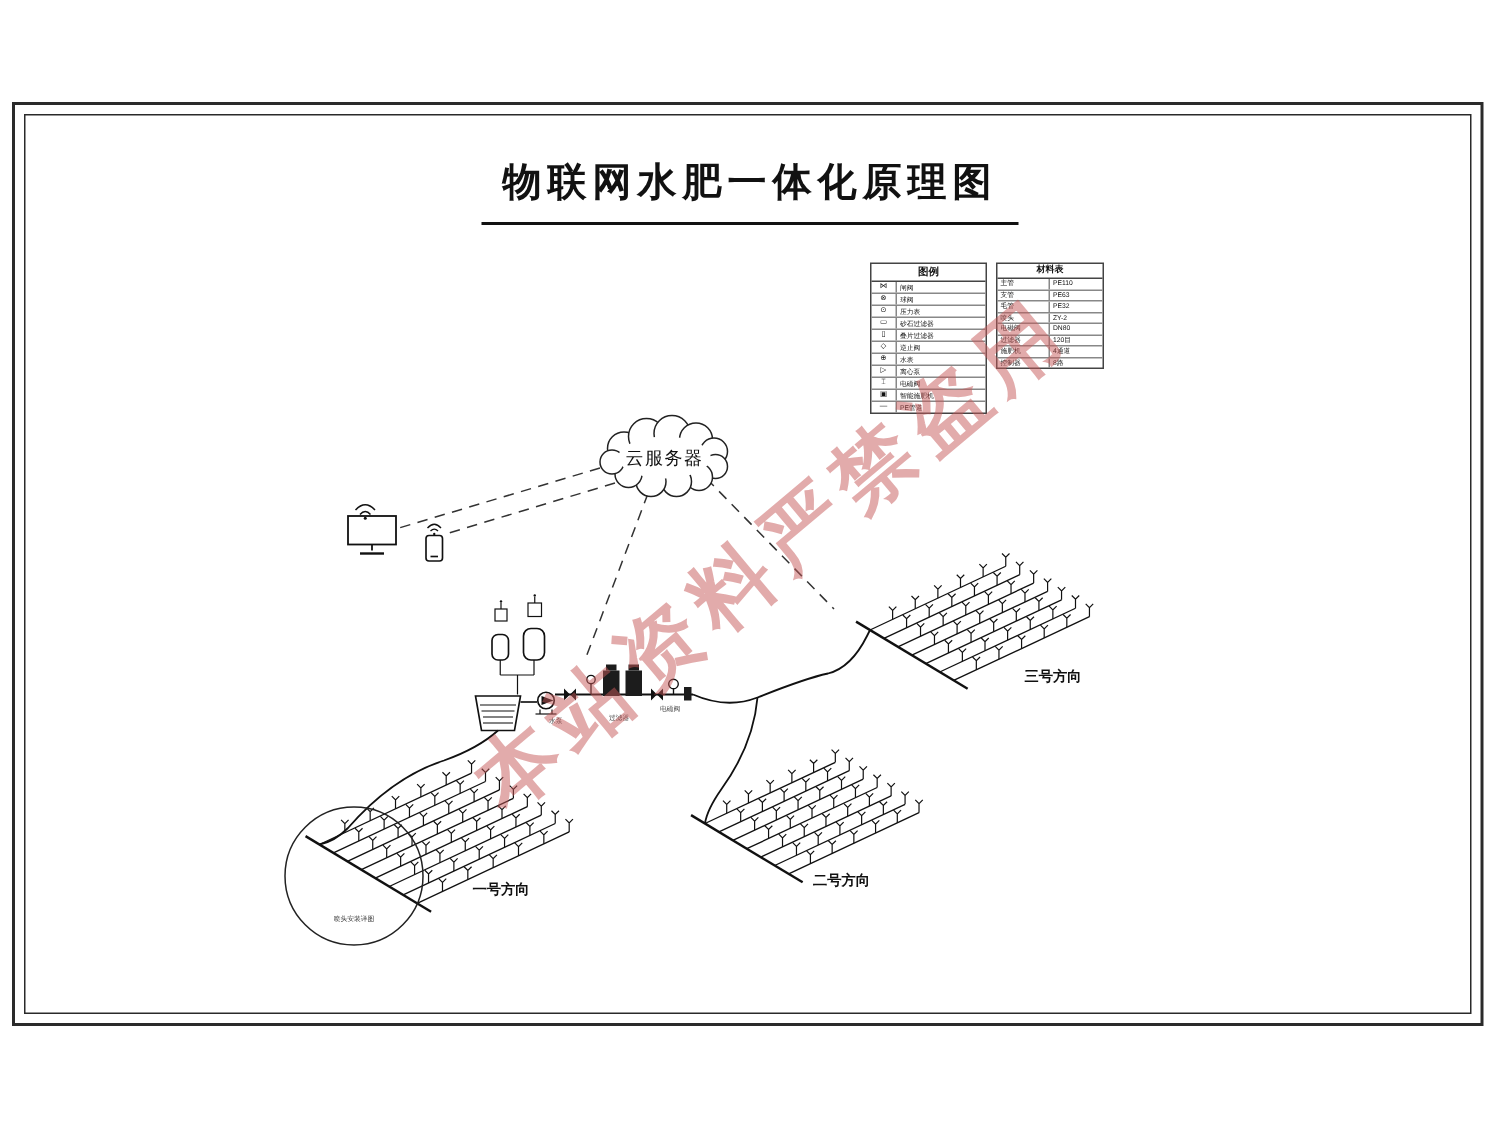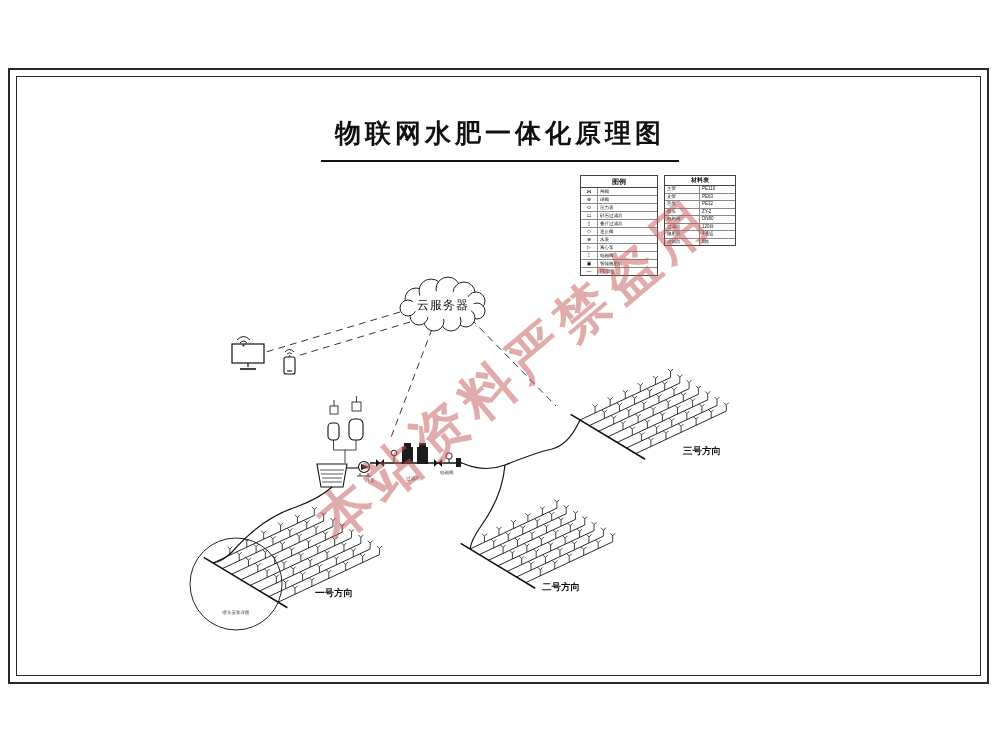--- a/index.html
+++ b/index.html
@@ -2,21 +2,21 @@
 <html><head>
 <meta charset="utf-8">
 <style>
   html,body{margin:0;padding:0;background:#ffffff;}
   .page{position:relative;width:1000px;height:750px;background:#ffffff;overflow:hidden;
         font-family:"Liberation Sans",sans-serif;color:#111;}
   .frame-outer{position:absolute;left:8px;top:68px;width:981px;height:616px;border:2px solid #2a2a2a;box-sizing:border-box;}
   .frame-inner{position:absolute;left:16px;top:76px;width:965px;height:600px;border:1px solid #2a2a2a;box-sizing:border-box;}
   .title{position:absolute;left:500px;top:104px;transform:translateX(-50%);
          font-family:Liberation Sans, sans-serif;font-size:26px;font-weight:bold;letter-spacing:4px;
-         padding:0 14px 9px 14px;border-bottom:2px solid #111;white-space:nowrap;z-index:2;margin-top:12px;}
+         padding:0 14px 9px 14px;border-bottom:2px solid #111;white-space:nowrap;z-index:2;}
   .legend-table{position:absolute;left:580px;top:175px;width:78px;border:1px solid #444;background:#fff;z-index:2;box-sizing:border-box;}
   .legend-head{height:11px;line-height:11px;text-align:center;font-size:7px;font-weight:bold;border-bottom:1px solid #444;}
   .lrow{display:flex;height:7px;border-bottom:1px solid #888;}
   .lrow:last-child{border-bottom:none;}
   .lsym{width:16px;border-right:1px solid #888;font-size:5px;line-height:7px;text-align:center;overflow:hidden;}
   .lname{flex:1;font-size:4.5px;line-height:7px;padding-left:2px;white-space:nowrap;overflow:hidden;}
   .materials-table{position:absolute;left:664px;top:175px;width:72px;border:1px solid #444;background:#fff;z-index:2;box-sizing:border-box;}
   .mhead{height:9px;line-height:9px;text-align:center;font-size:6px;font-weight:bold;border-bottom:1px solid #444;}
   .mrow{display:flex;height:6.5px;border-bottom:1px solid #888;}
   .mrow:last-child{border-bottom:none;}

